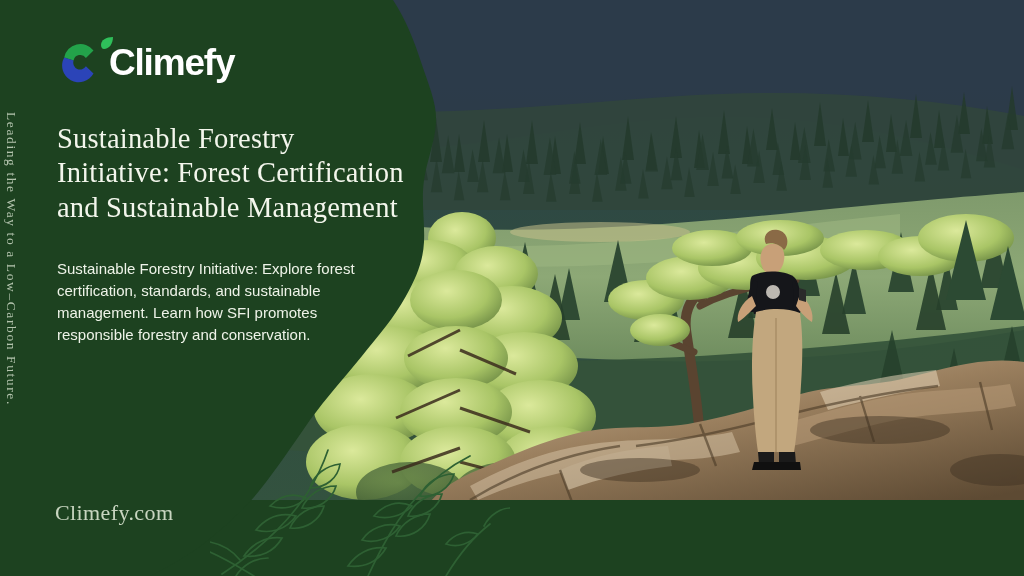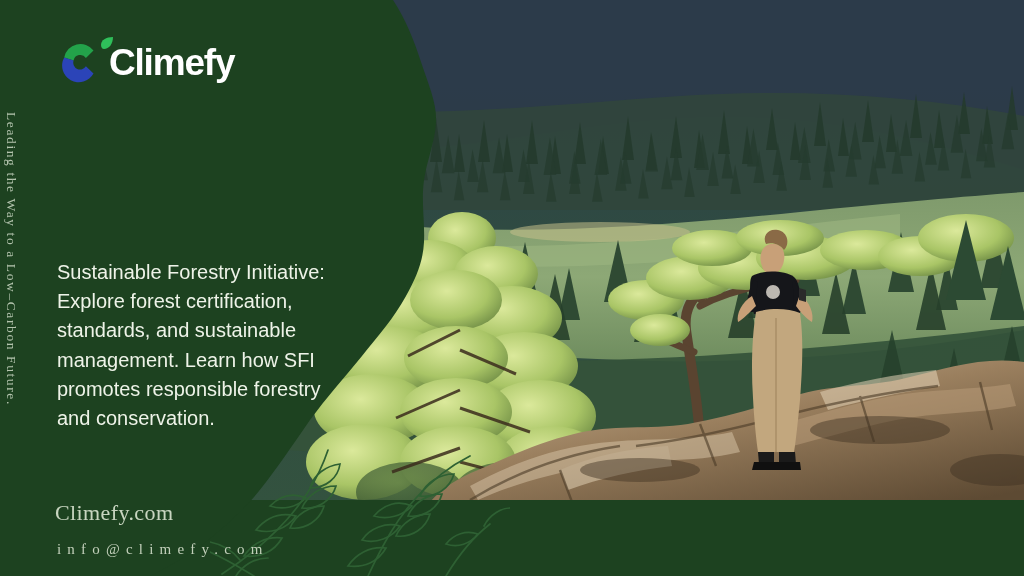--- a/index.html
+++ b/index.html
@@ -43,21 +43,21 @@
   .headline{
     position:absolute;left:57px;top:122px;width:352px;
     font-family:"Liberation Serif",serif;
     font-weight:400;font-size:28.5px;line-height:1.21;
     letter-spacing:.2px;color:#f3f6ec;
   }
 
   .subcopy{
     position:absolute;left:57px;top:258px;width:300px;
     font-family:"Liberation Sans",sans-serif;
-    font-size:20px;line-height:1.46;color:#eef3e8;
+    font-size:15px;line-height:1.46;color:#eef3e8;
   }
 
   .site{
     position:absolute;left:55px;top:500px;
     font-family:"Liberation Serif",serif;
     font-size:22px;letter-spacing:.4px;color:#d7e2ce;opacity:.92;
   }
   .email{
     position:absolute;left:57px;top:541px;
     font-family:"Liberation Serif",serif;
@@ -374,20 +374,20 @@
       <svg class="logo-mark" viewBox="0 0 44 44" aria-hidden="true">
         <path d="M36.5,10.5 A16.5,16.5 0 0 0 7.2,17.4 L16.6,20.6 A6.8,6.8 0 0 1 28.9,17.9 Z" fill="#23a24a"></path>
         <path d="M7.2,17.4 A16.5,16.5 0 0 0 36.5,33.6 L28.9,26.2 A6.8,6.8 0 0 1 16.6,20.6 Z" fill="#2b44b8"></path>
       </svg>
       <div class="logo-word">Climefy</div>
       <svg class="logo-leaf" viewBox="0 0 14 14" aria-hidden="true">
         <path d="M13,1 C6,1 1,4 1,9 C1,11 2,13 4,13 C9,13 13,8 13,1 Z" fill="#2fbf5a"></path>
       </svg>
     </div>
 
+    <div class="headline">Sustainable Forestry Initiative: Forest Certification and Sustainable Management</div>
 
     <div class="subcopy">Sustainable Forestry Initiative: Explore forest certification, standards, and sustainable management. Learn how SFI promotes responsible forestry and conservation.</div>
 
     <div class="site">Climefy.com</div>
-    <div class="email">info@climefy.com</div>
 
   </div>
 </div>
 
 </body></html>

